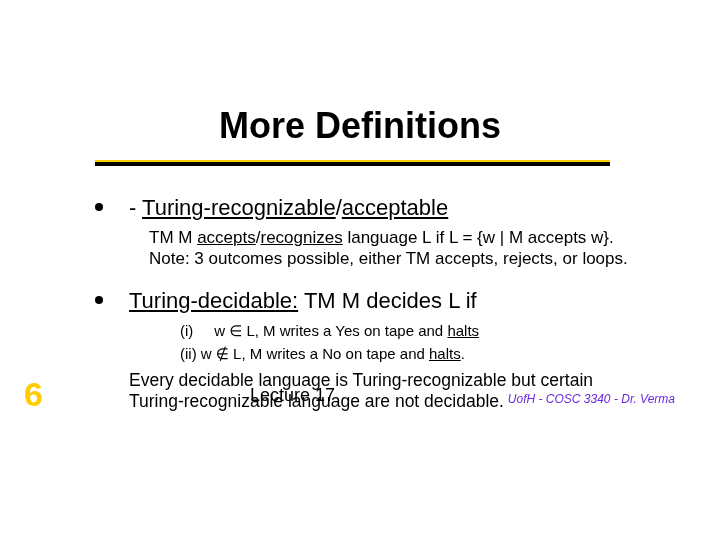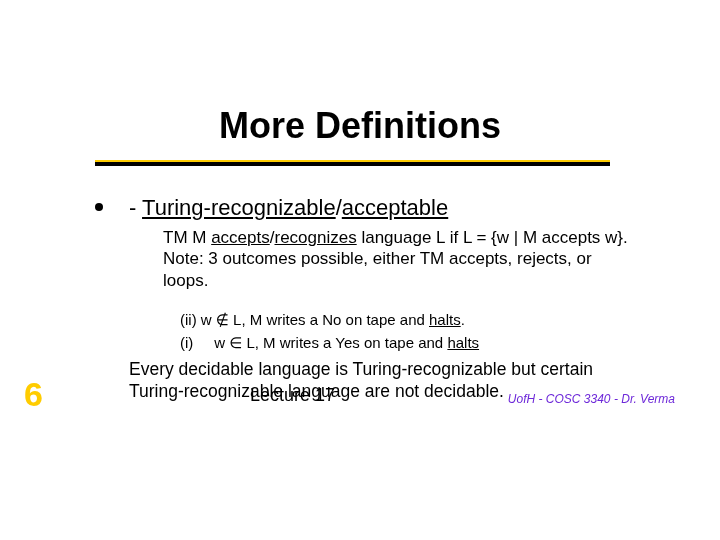--- a/index.html
+++ b/index.html
@@ -64,21 +64,21 @@
     flex: 0 0 8px;
     margin-top: 8px;
     margin-right: 26px;
   }
   .b1-text {
     font-size: 22px;
     color: #000;
   }
   .ul { text-decoration: underline; }
   .sub1 {
-    margin-left: 68px;
+    margin-left: 54px;
     margin-top: 4px;
     margin-bottom: 18px;
     font-size: 17px;
     line-height: 1.25;
     color: #000;
   }
   .b2-text {
     font-size: 22px;
     color: #000;
   }
@@ -137,27 +137,33 @@
       <span class="dot"></span>
       <span class="b1-text">
         <span>  - </span><span class="ul">Turing-recognizable</span><span>/</span><span class="ul">acceptable</span>
       </span>
     </div>
 
     <div class="sub1">
       <span>TM M </span><span class="ul">accepts</span><span>/</span><span class="ul">recognizes</span><span> language L if L = {w | M accepts w}. Note: 3 outcomes possible, either TM accepts, rejects, or loops.</span>
     </div>
 
+    <div class="bullet-row">
+      <span class="dot"></span>
+      <span class="b2-text">
+        <span class="ul">Turing-decidable:</span><span> TM M decides L if</span>
+      </span>
+    </div>
 
     <div class="sub2">
       <div class="row">
-        <span>(ii)</span><span> w </span><span>∉</span><span> L, M writes a No on tape and </span><span class="ul">halts</span><span>.</span>
+        <span>(i)</span><span>&nbsp;&nbsp;&nbsp;&nbsp;</span><span> w </span><span>∈</span><span> L, M writes a Yes on tape and </span><span class="ul">halts</span>
       </div>
       <div class="row">
-        <span>(i)</span><span>&nbsp;&nbsp;&nbsp;&nbsp;</span><span> w </span><span>∈</span><span> L, M writes a Yes on tape and </span><span class="ul">halts</span>
+        <span>(ii)</span><span> w </span><span>∉</span><span> L, M writes a No on tape and </span><span class="ul">halts</span><span>.</span>
       </div>
     </div>
 
     <div class="closing">Every decidable language is Turing-recognizable but certain Turing-recognizable  language are not decidable.</div>
 
   </div>
 
   <div class="slide-number">6</div>
   <div class="footer-center">Lecture 17</div>
   <div class="footer-right">UofH - COSC 3340 - Dr. Verma</div>

